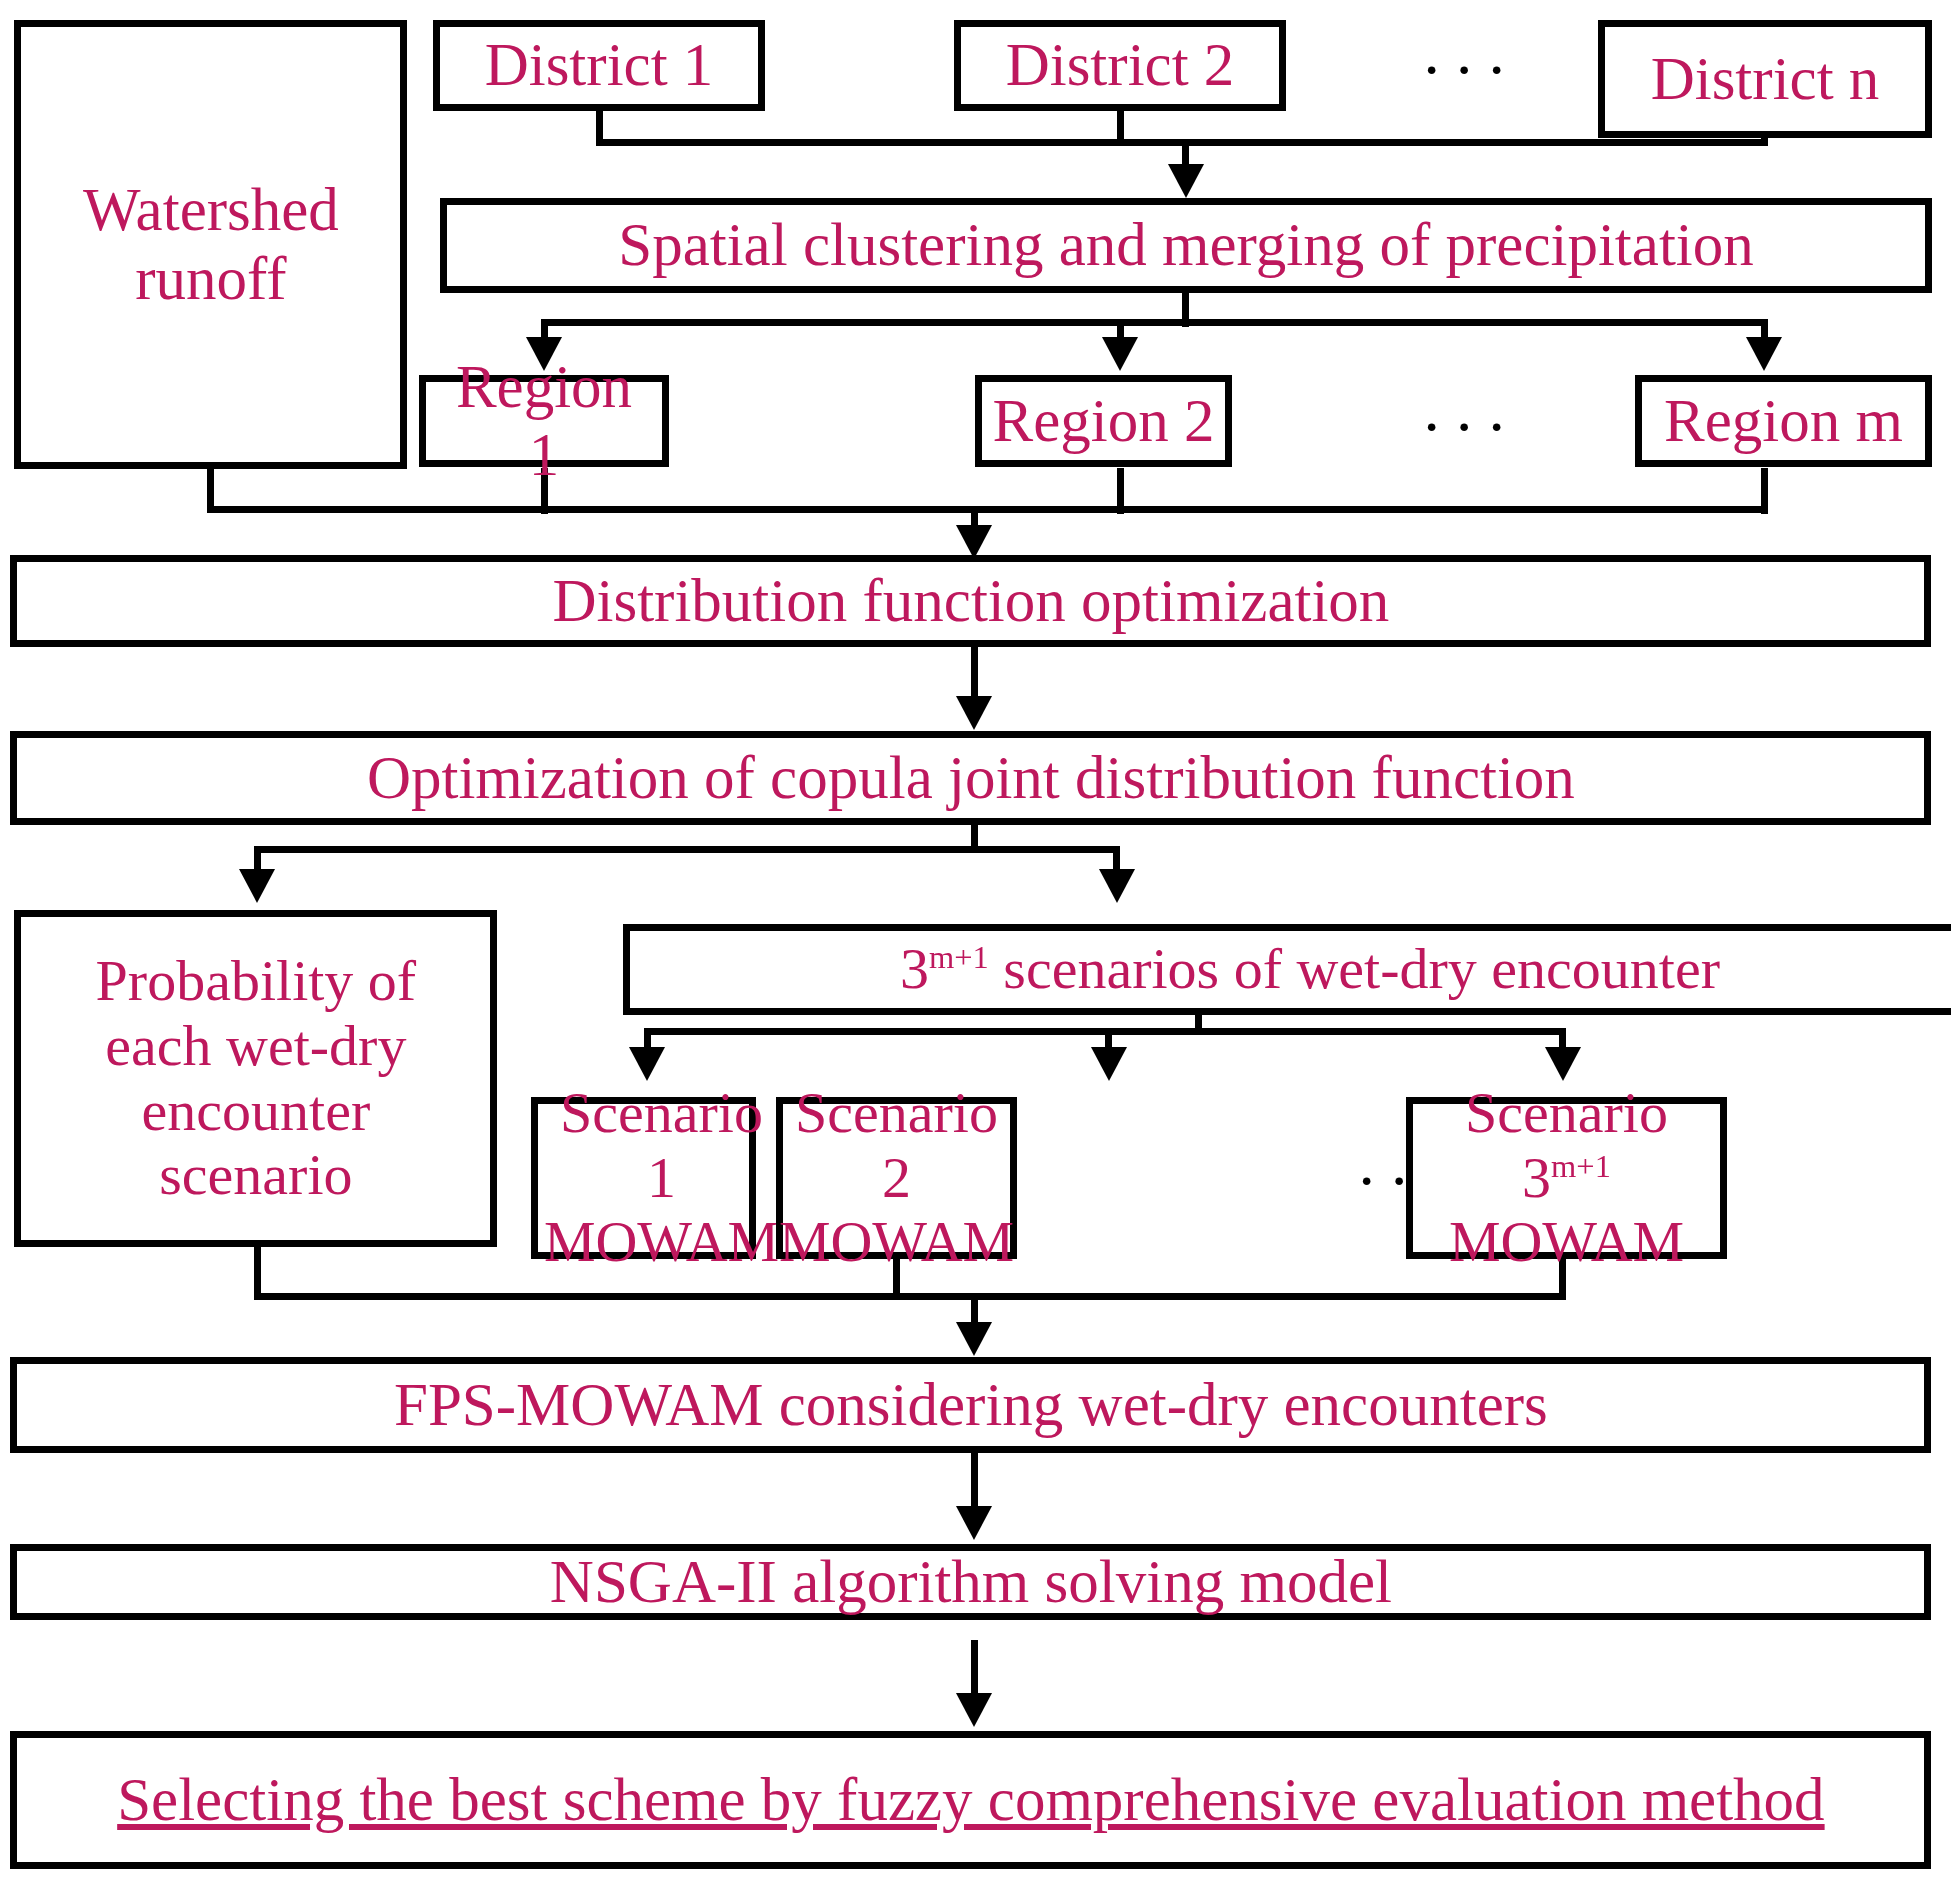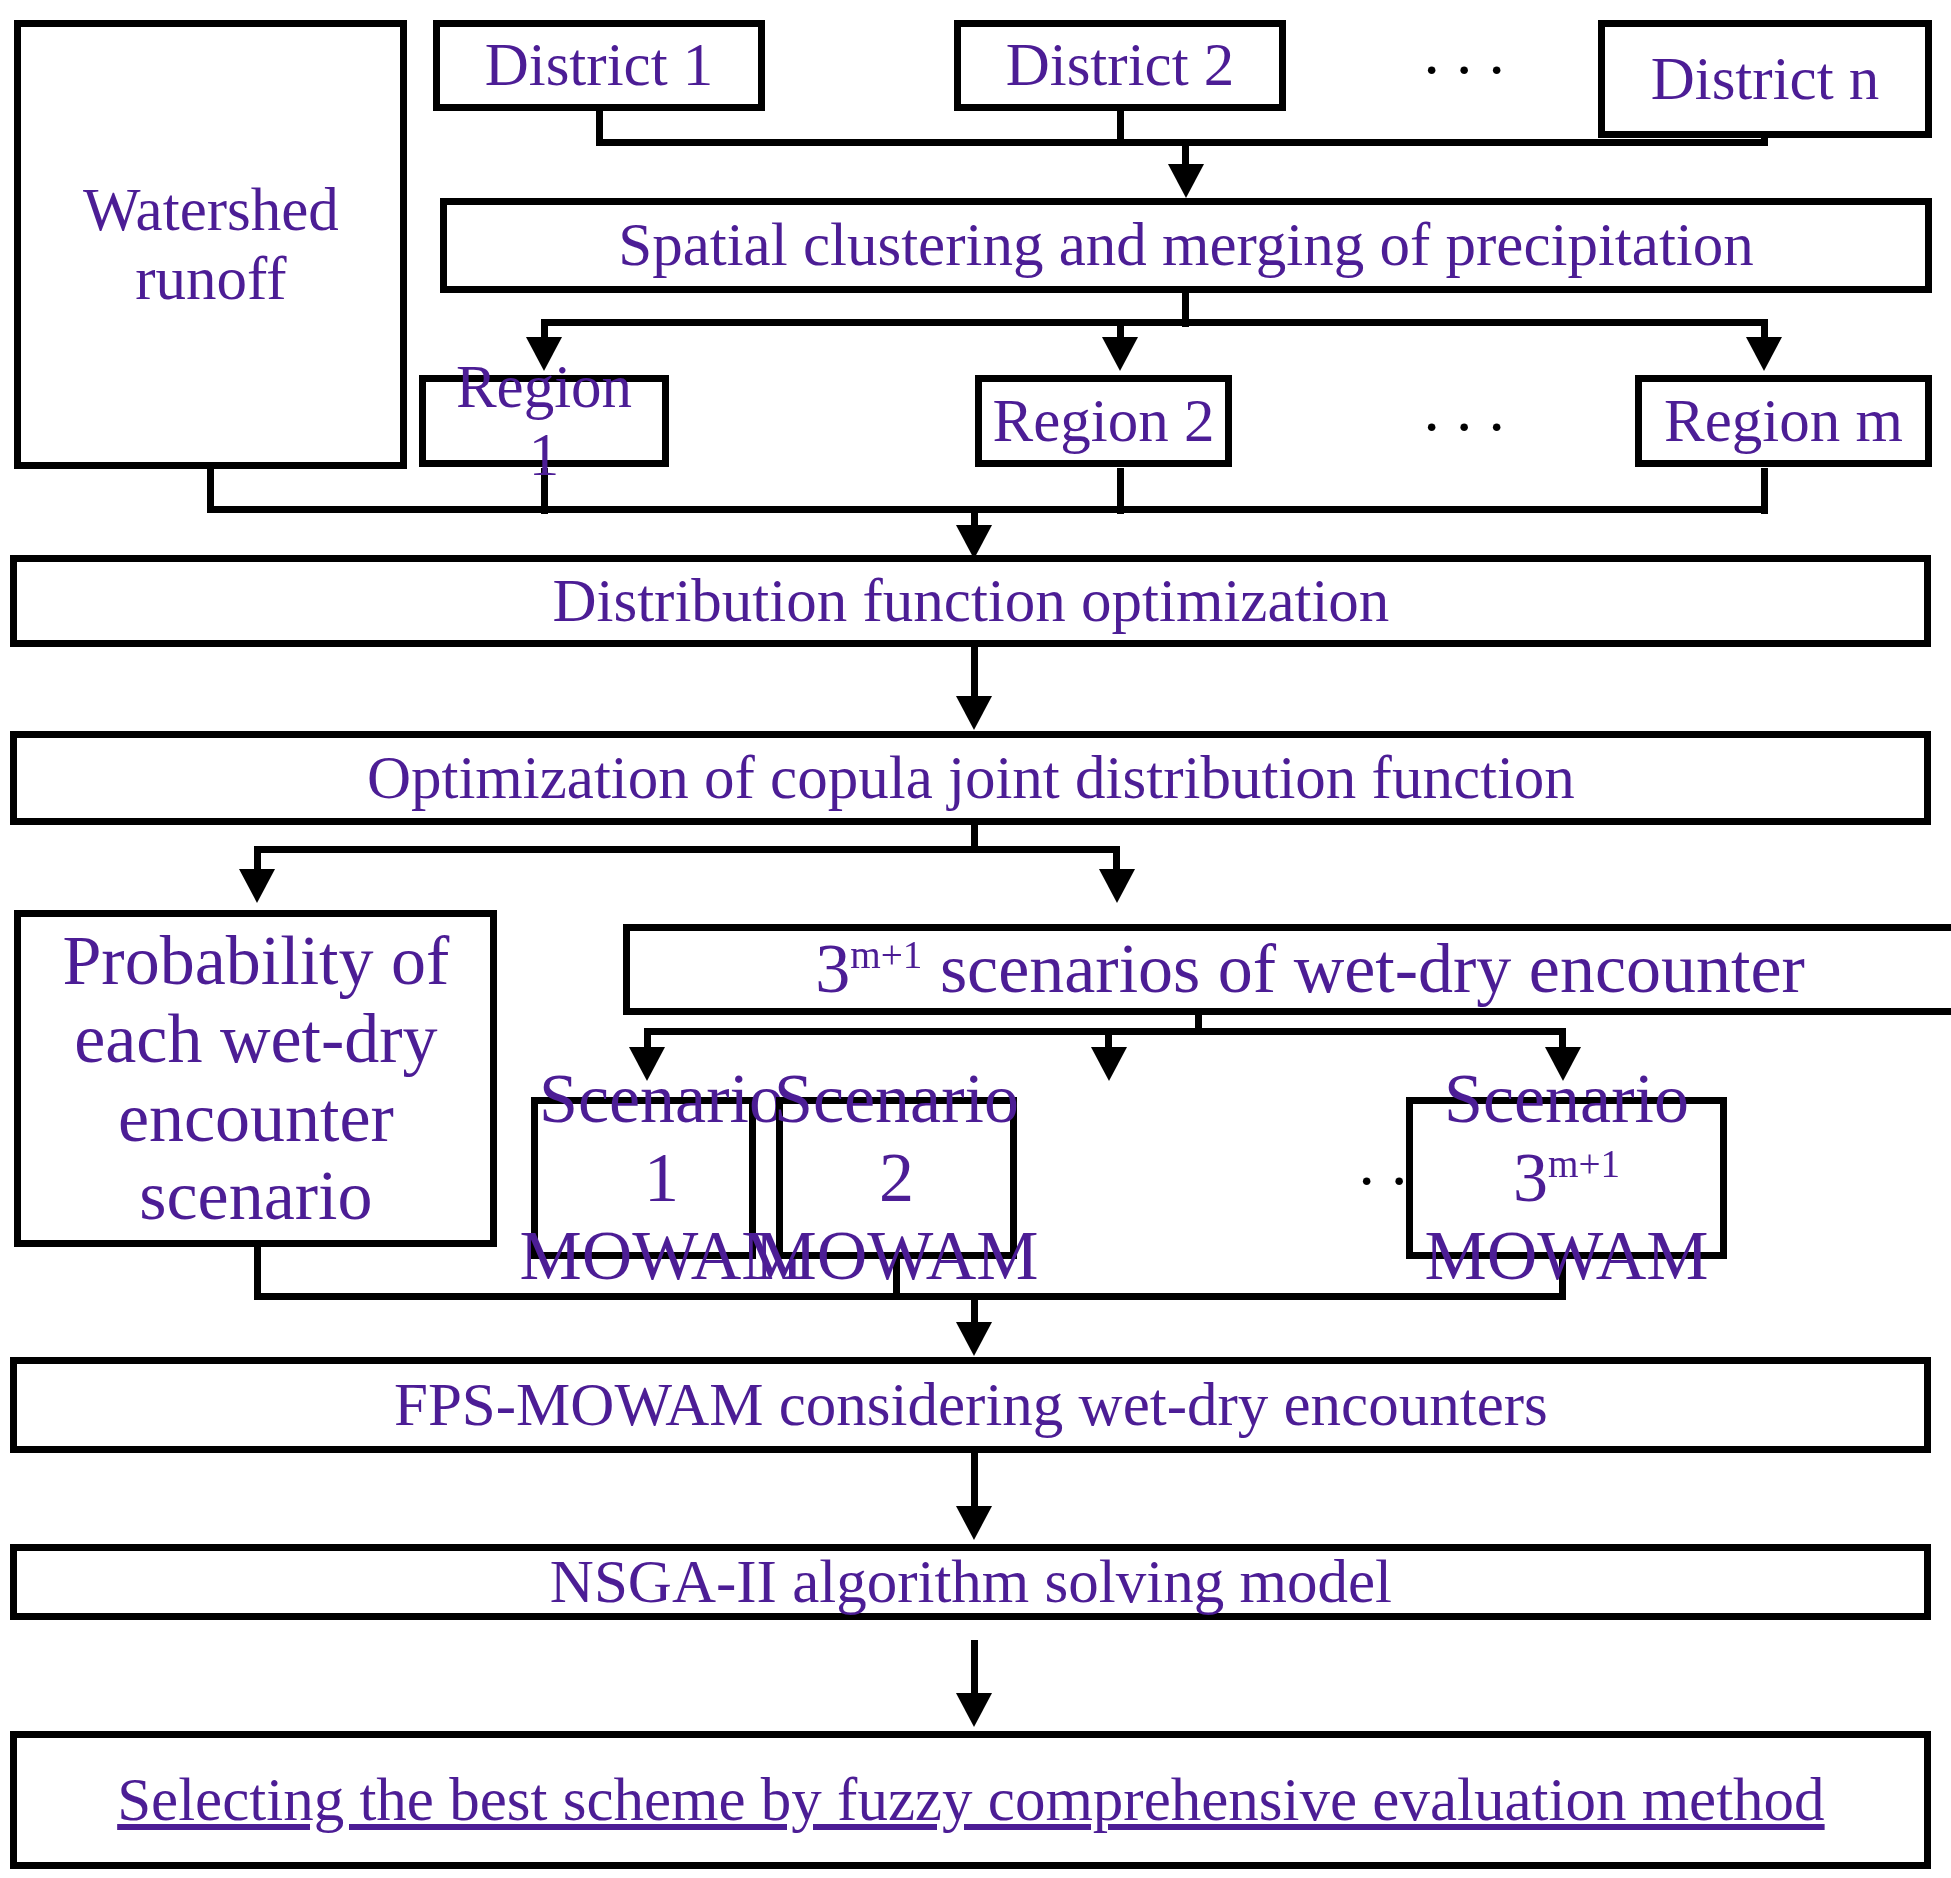--- a/index.html
+++ b/index.html
@@ -19,29 +19,29 @@
   .box {
     position: absolute;
     box-sizing: border-box;
     border: 7.2px solid #000000;
     background: #ffffff;
     display: flex;
     align-items: center;
     justify-content: center;
     text-align: center;
     line-height: 1.12;
-    color: #4c1d95;
+    color: #be185d;
     z-index: 3;
   }
   .box .txt {
     display: block;
     padding: 0 8px;
     white-space: pre-line;
   }
-  .f72  { font-size: 70px; }
+  .f72  { font-size: 58px; }
   .f76  { font-size: 61px; }
   .sup  { font-size: 0.56em; vertical-align: super; line-height: 0; }
 
   
   .hline {
     position: absolute;
     background: #000000;
     height: 7.2px;
     z-index: 1;
   }

